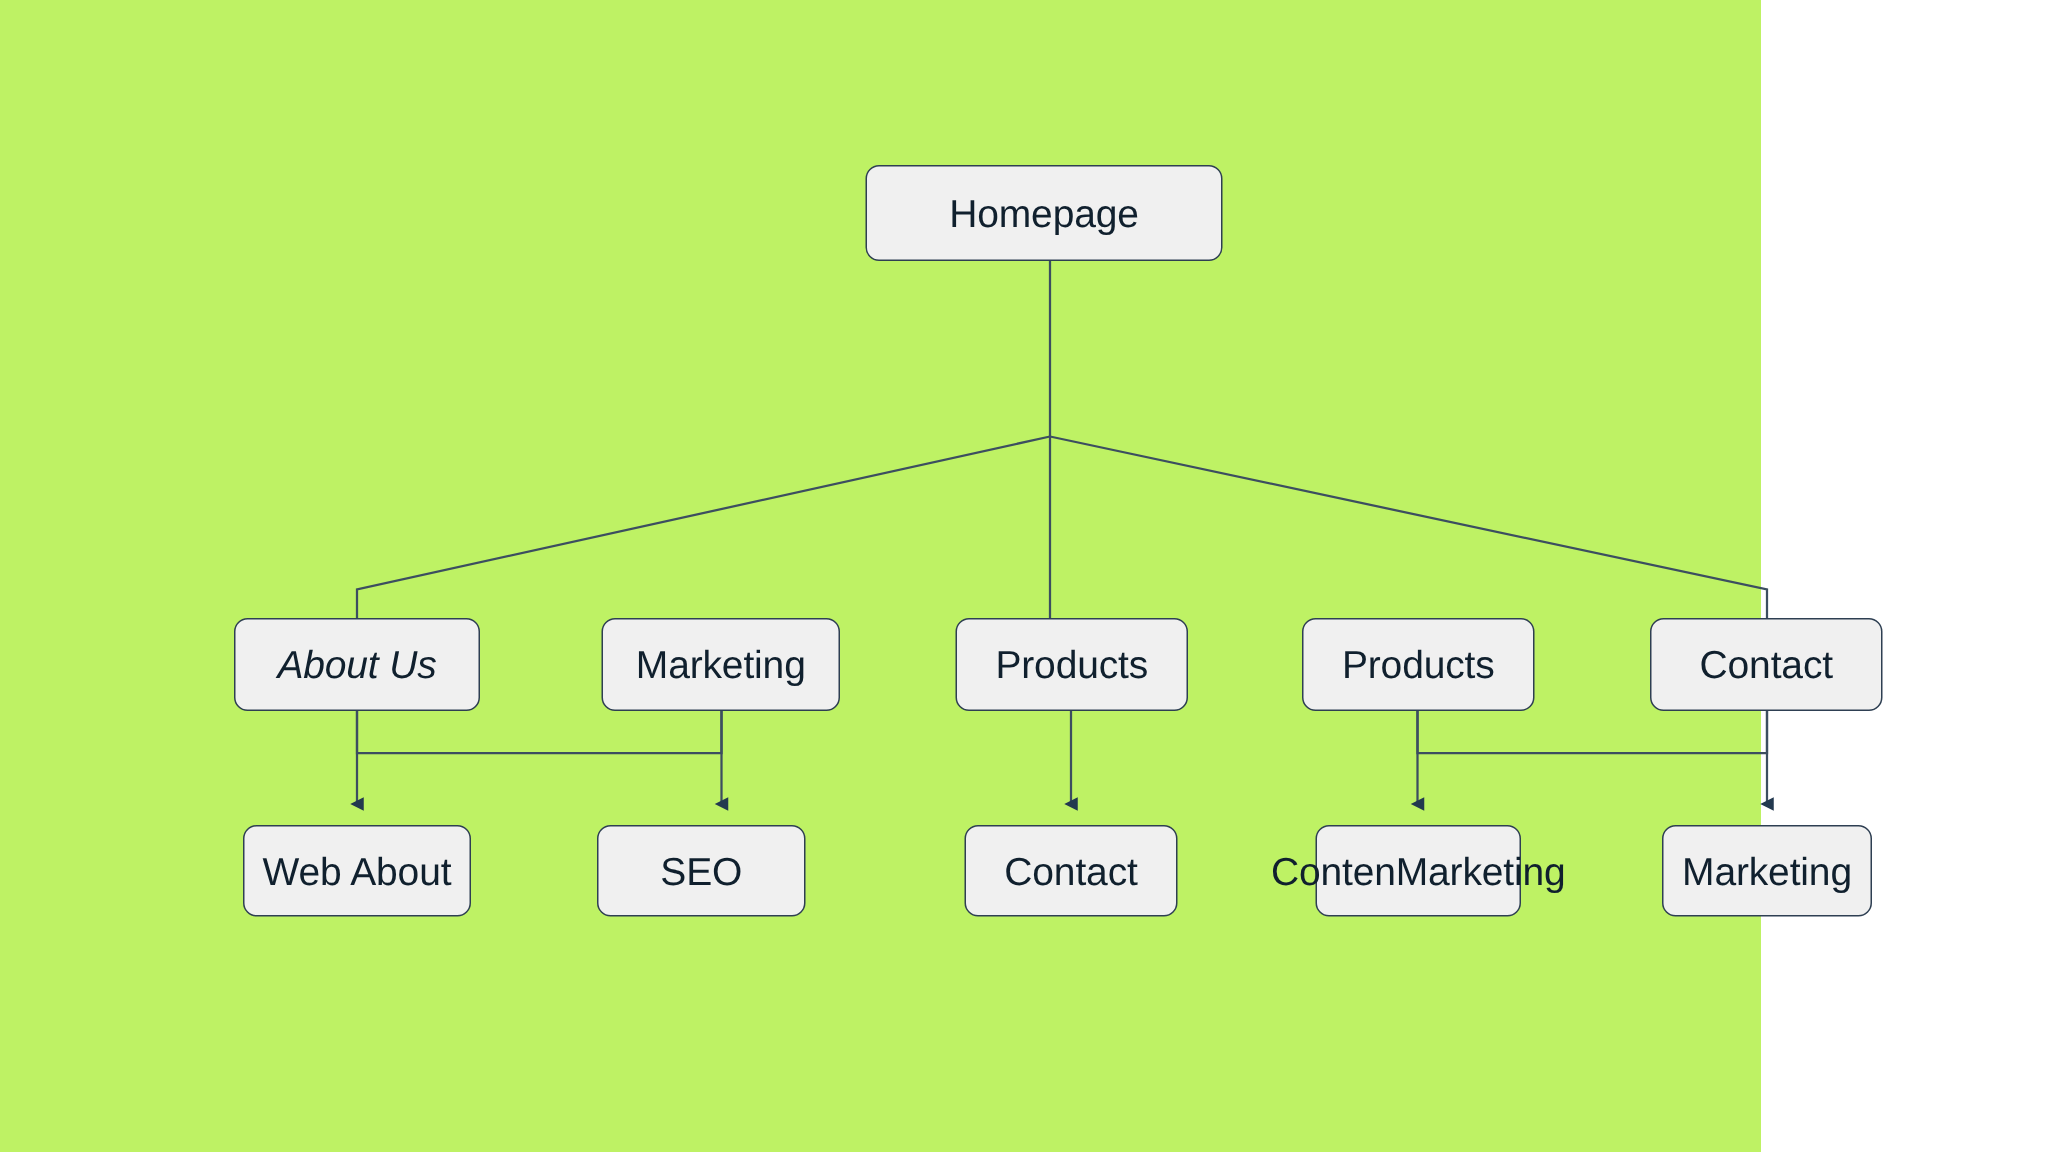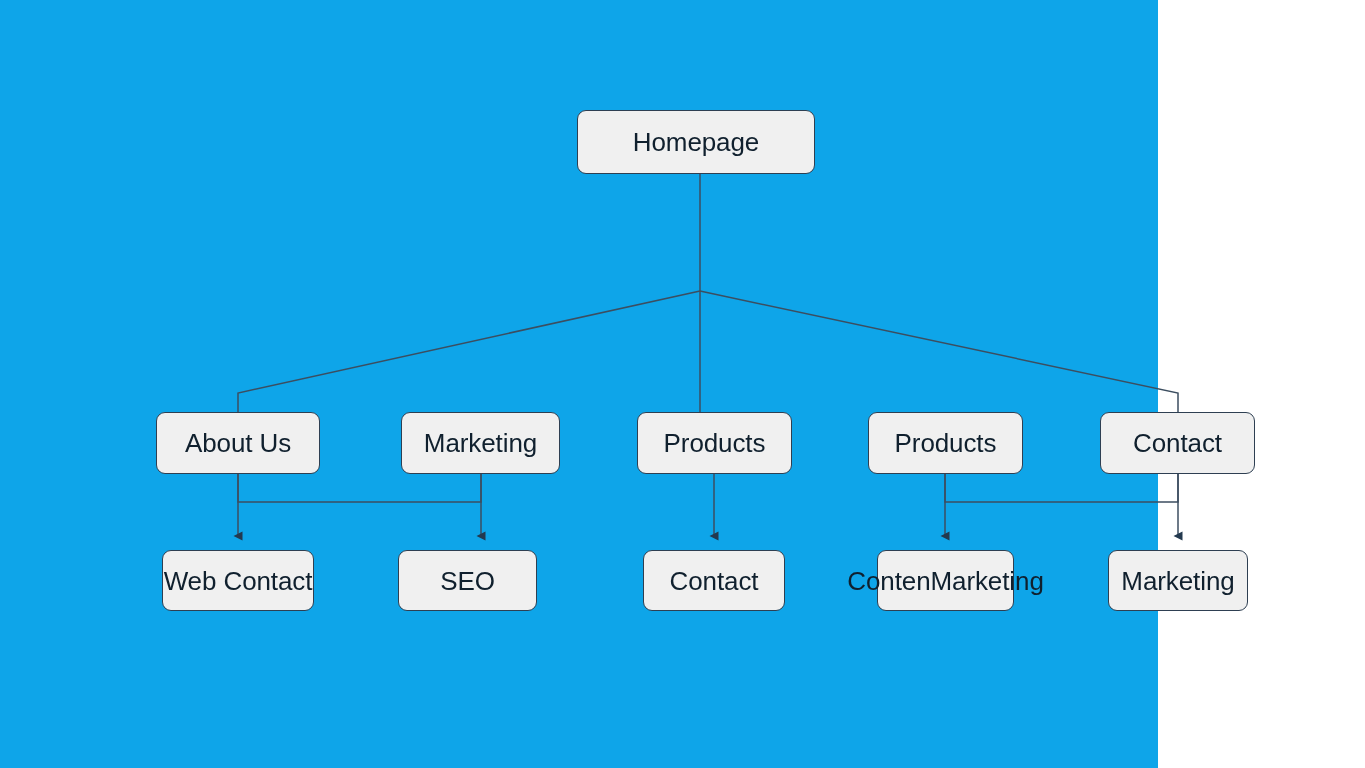--- a/index.html
+++ b/index.html
@@ -10,21 +10,22 @@
   body {
     width: 1365px;
     height: 768px;
     font-family: "Liberation Sans", sans-serif;
     overflow: hidden;
   }
   #canvas {
     position: relative;
     width: 1158px;
     height: 768px;
-    background: #0ea5e9;
+    background: #bef264;
+    padding-left: 16px;
   }
   #edge-layer {
     position: absolute;
     left: 0;
     top: 0;
     width: 1365px;
     height: 768px;
     pointer-events: none;
   }
   .node {
@@ -90,36 +91,36 @@
       <path d="M 945 474 L 945 536" marker-end="url(#arrowhead)"></path>
       <path d="M 1178 474 L 1178 536" marker-end="url(#arrowhead)"></path>
     </g>
   </svg>
 
   <div id="node-layer">
       <div class="node" style="left: 577px; top: 110px; width: 238px; height: 64px; background: rgb(240, 240, 240); border-color: rgb(46, 63, 82);">
         <span class="node-label" style="color: rgb(16, 32, 46);">Homepage</span>
       </div>
       <div class="node" style="left: 156px; top: 412px; width: 164px; height: 62px; background: rgb(240, 240, 240); border-color: rgb(46, 63, 82);">
-        <span class="node-label" style="color: rgb(16, 32, 46);">About Us</span>
+        <span class="node-label" style="color: rgb(16, 32, 46); font-style: italic;">About Us</span>
       </div>
       <div class="node" style="left: 401px; top: 412px; width: 159px; height: 62px; background: rgb(240, 240, 240); border-color: rgb(46, 63, 82);">
         <span class="node-label" style="color: rgb(16, 32, 46);">Marketing</span>
       </div>
       <div class="node" style="left: 637px; top: 412px; width: 155px; height: 62px; background: rgb(240, 240, 240); border-color: rgb(46, 63, 82);">
         <span class="node-label" style="color: rgb(16, 32, 46);">Products</span>
       </div>
       <div class="node" style="left: 868px; top: 412px; width: 155px; height: 62px; background: rgb(240, 240, 240); border-color: rgb(46, 63, 82);">
         <span class="node-label" style="color: rgb(16, 32, 46);">Products</span>
       </div>
       <div class="node" style="left: 1100px; top: 412px; width: 155px; height: 62px; background: rgb(240, 240, 240); border-color: rgb(46, 63, 82);">
         <span class="node-label" style="color: rgb(16, 32, 46);">Contact</span>
       </div>
       <div class="node" style="left: 162px; top: 550px; width: 152px; height: 61px; background: rgb(240, 240, 240); border-color: rgb(46, 63, 82);">
-        <span class="node-label" style="color: rgb(16, 32, 46);">Web Contact</span>
+        <span class="node-label" style="color: rgb(16, 32, 46);">Web About</span>
       </div>
       <div class="node" style="left: 398px; top: 550px; width: 139px; height: 61px; background: rgb(240, 240, 240); border-color: rgb(46, 63, 82);">
         <span class="node-label" style="color: rgb(16, 32, 46);">SEO</span>
       </div>
       <div class="node" style="left: 643px; top: 550px; width: 142px; height: 61px; background: rgb(240, 240, 240); border-color: rgb(46, 63, 82);">
         <span class="node-label" style="color: rgb(16, 32, 46);">Contact</span>
       </div>
       <div class="node overflow" style="left: 877px; top: 550px; width: 137px; height: 61px; background: rgb(240, 240, 240); border-color: rgb(46, 63, 82);">
         <span class="node-label" style="color: rgb(16, 32, 46);">ContenMarketing</span>
       </div>

